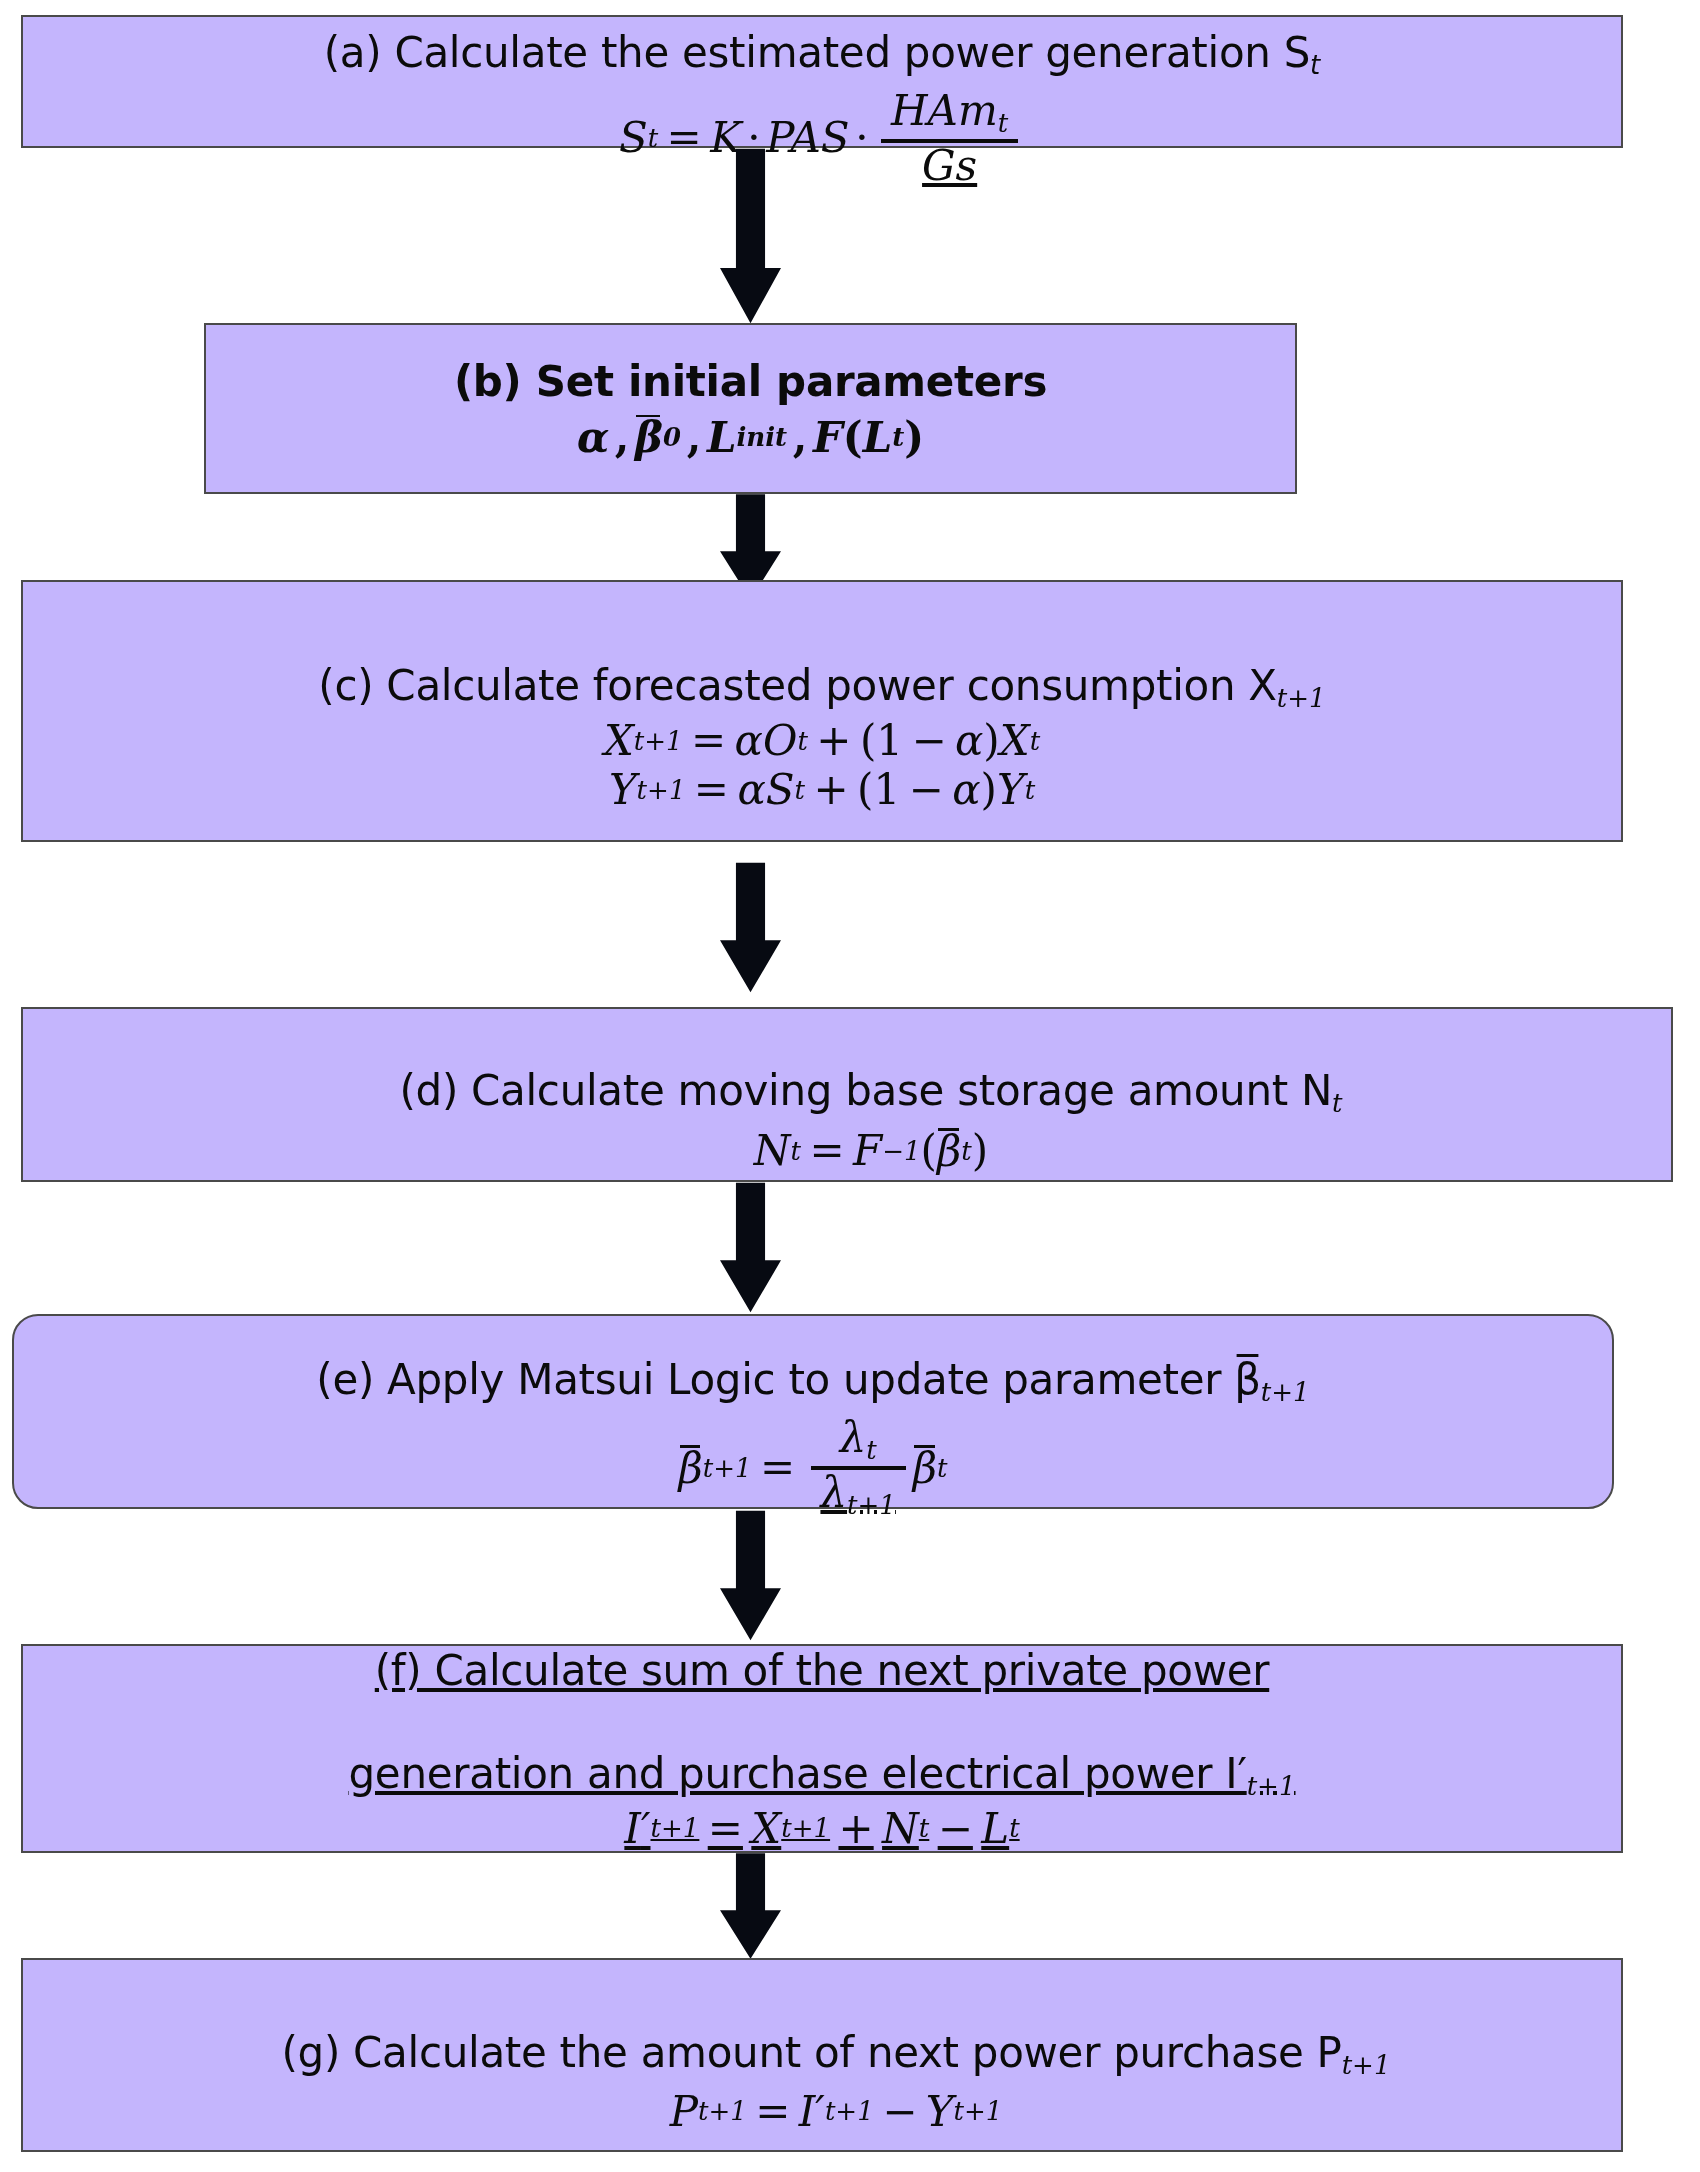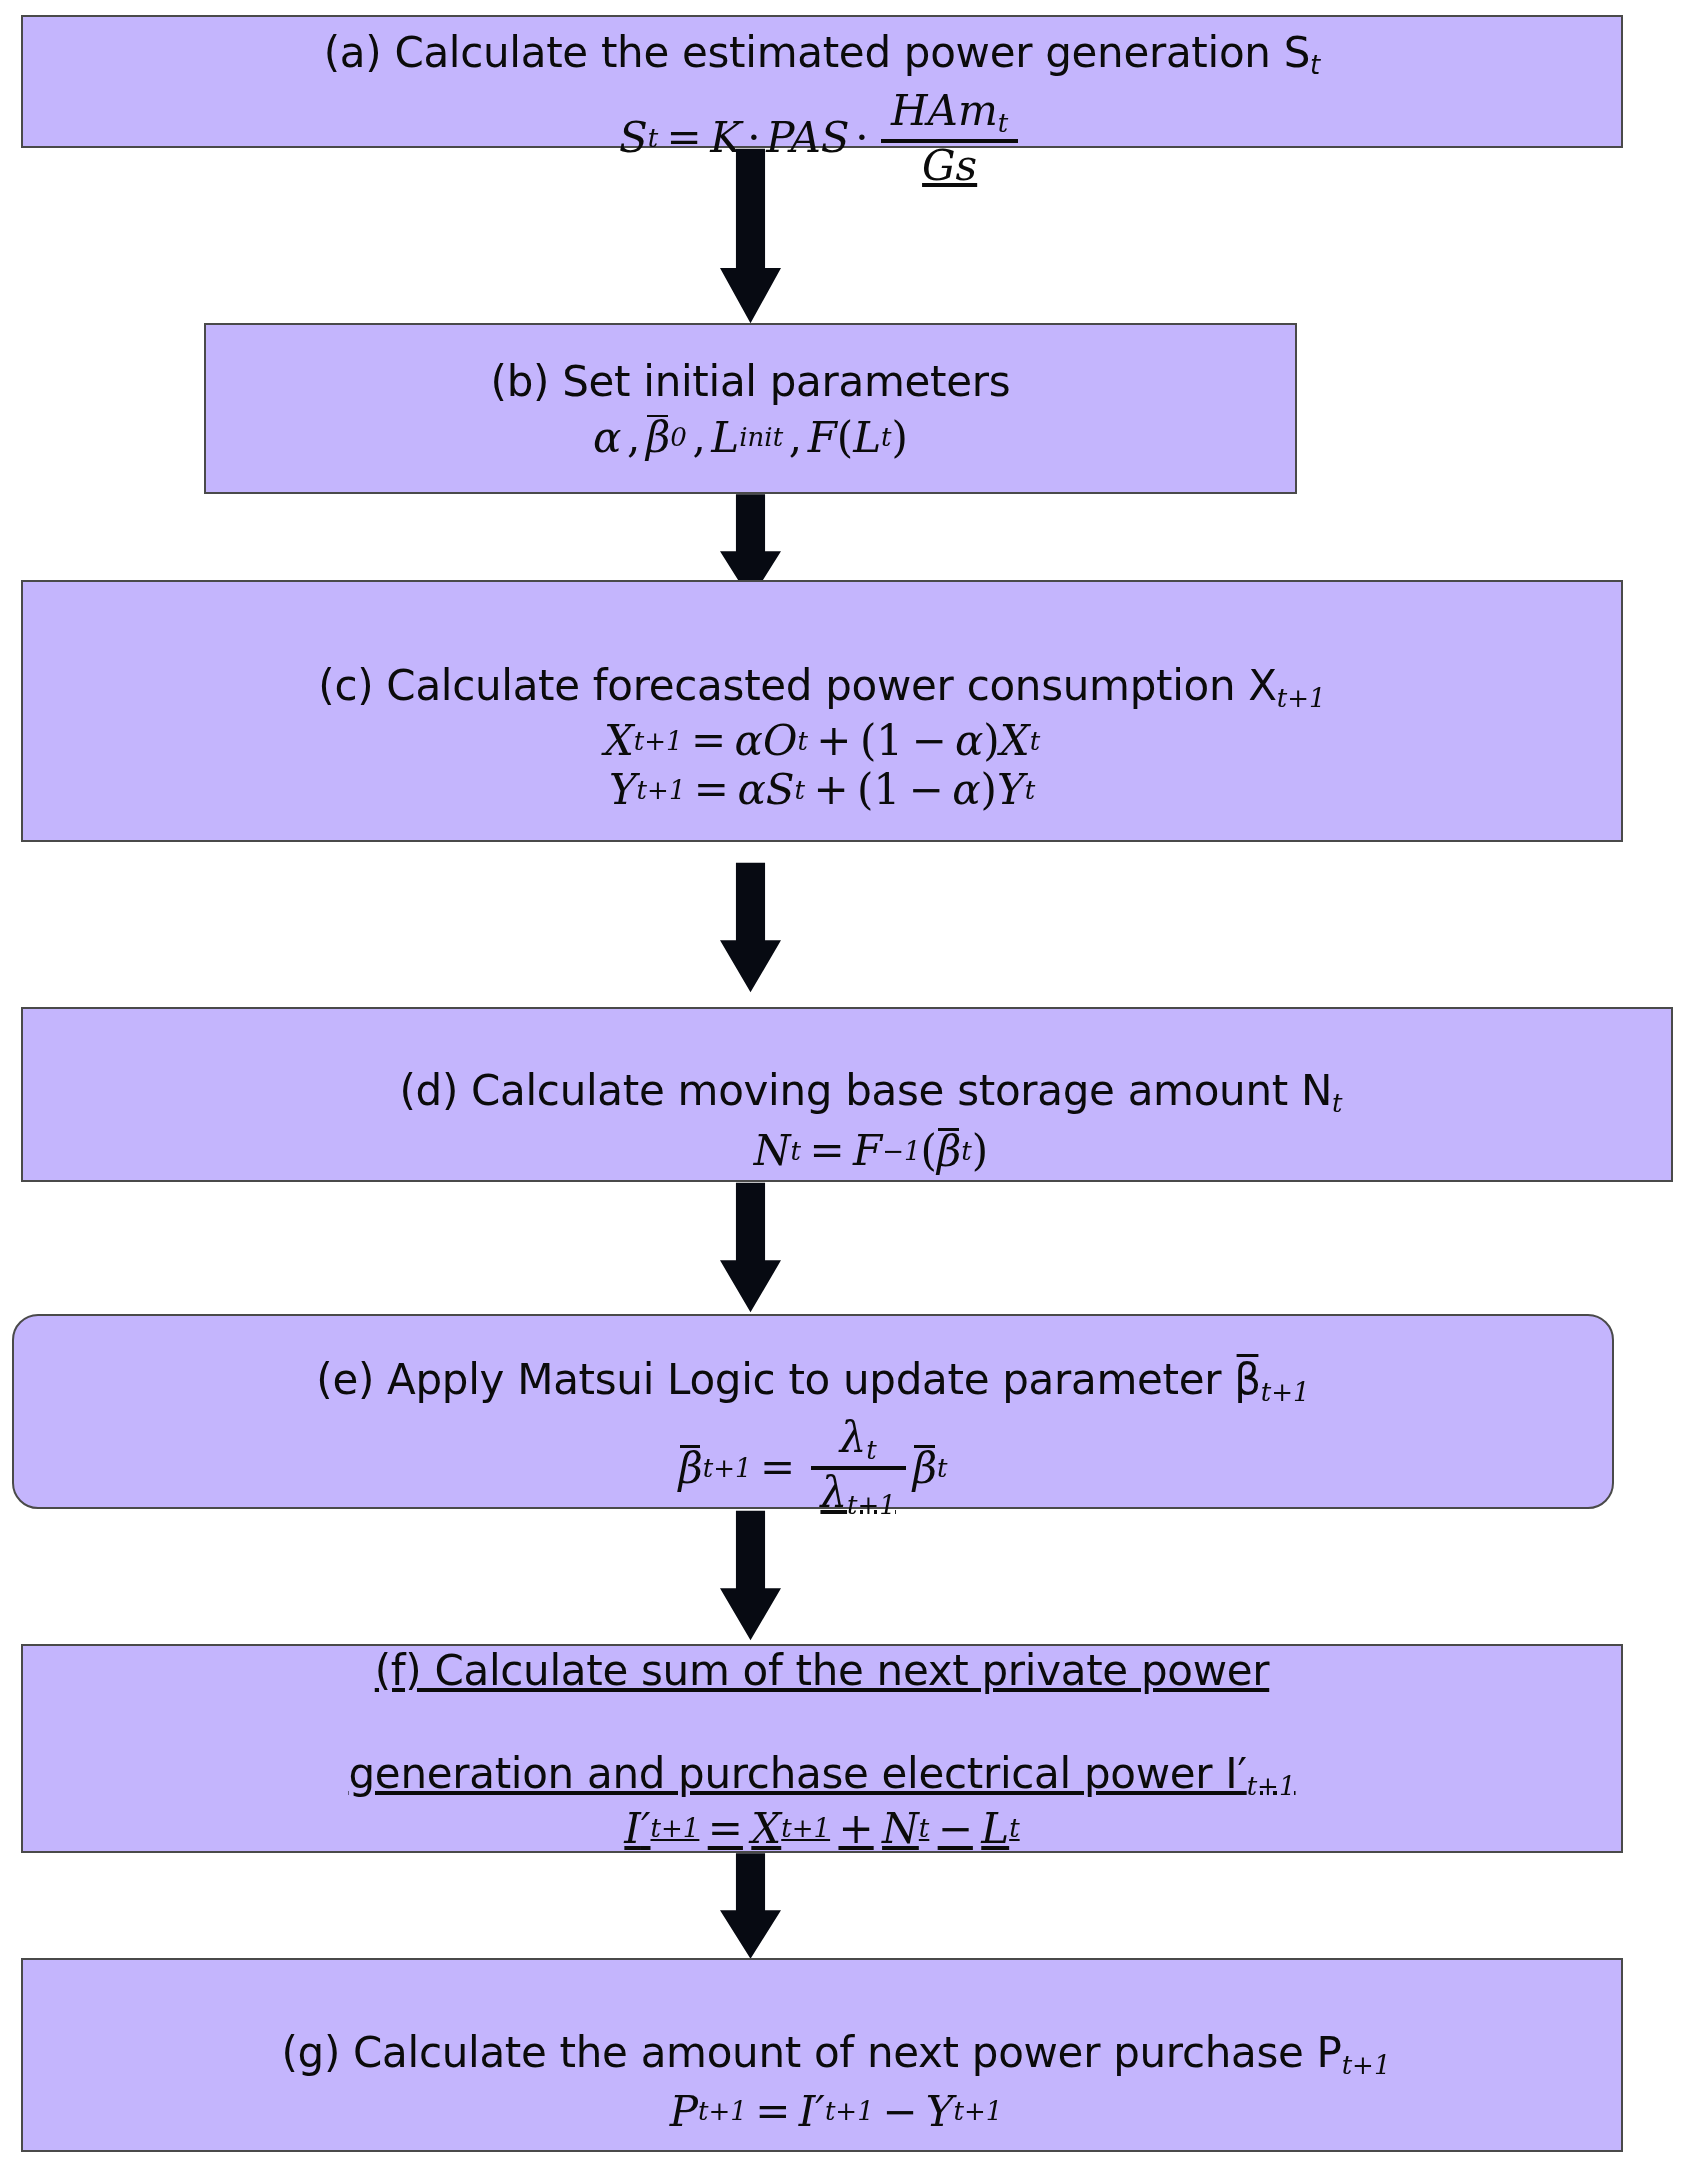--- a/index.html
+++ b/index.html
@@ -146,21 +146,21 @@
       </span>
     </div>
   </div>
 
   <div class="arrow" style="left:720px; top:148px; width:61px; height:176px;">
     <svg width="61" height="176" viewBox="0 0 88 252">
       <polygon points="23,0 65,0 65,172 88,172 44,252 0,172 23,172" fill="#070a12"></polygon>
     </svg>
   </div>
 
-  <div class="node" style="left:204px; top:323px; width:1093px; height:171px;">
+  <div class="node" style="left:204px; top:323px; width:1093px; height:171px;font-weight:bold;">
     <div class="node-label">(b) Set initial parameters</div>
     <div class="formula">
       <span class="mi">α</span>
       <span class="mo tightop">,</span>
       <span class="bar"><span class="mi">β</span></span>
         <sub class="sb mn">0</sub>
       <span class="mo tightop">,</span>
       <span class="mi">L</span>
         <sub class="sb">init</sub>
       <span class="mo tightop">,</span>

